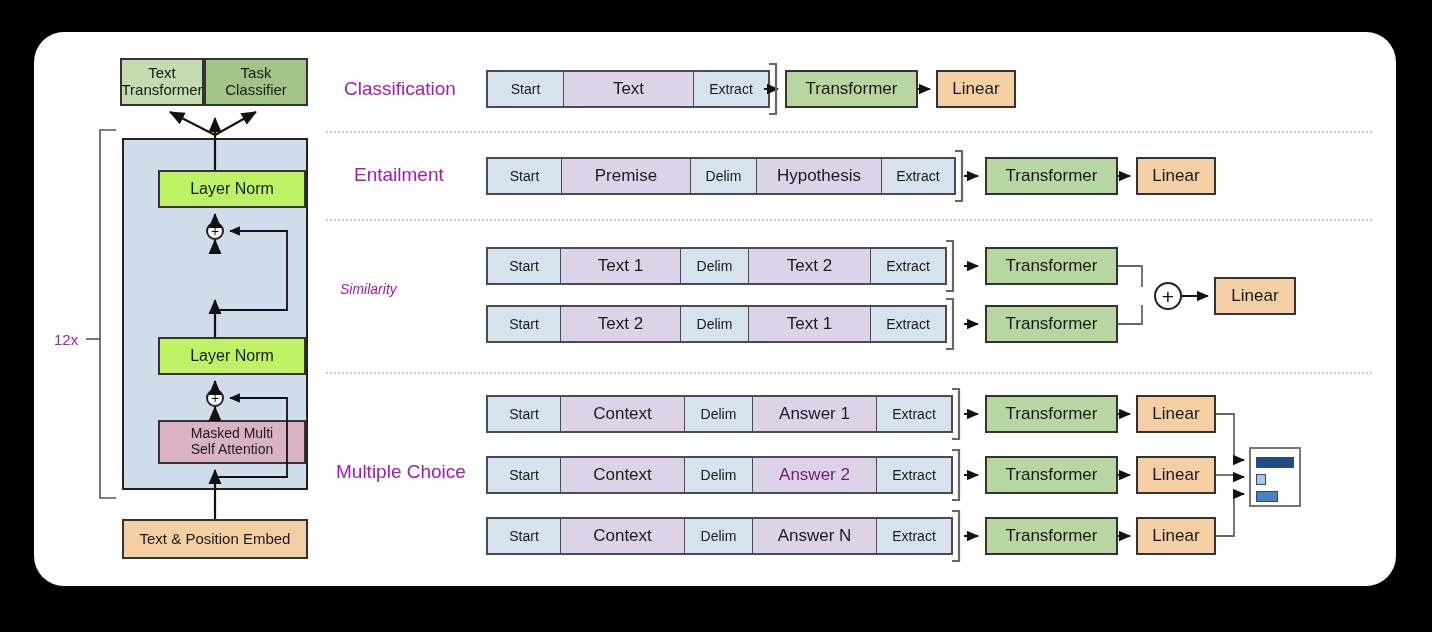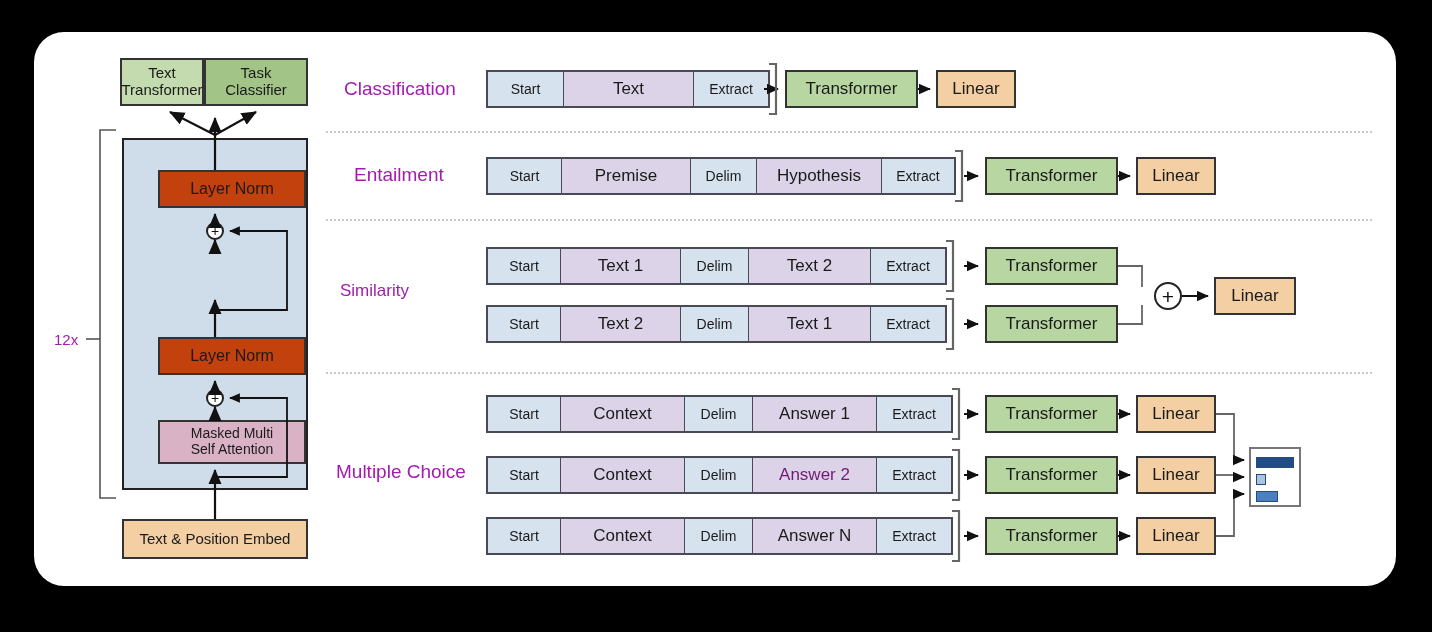--- a/index.html
+++ b/index.html
@@ -13,21 +13,21 @@
         justify-content:center;text-align:center;color:#1a1a1a;line-height:1.12;}
 
   .c-blue{background:#d7e2ef;}
   .c-purple{background:#ddd3e8;}
   .c-green{background:#b8d6a2;}
   .c-green-d{background:#a2c487;}
   .c-green-l{background:#c3dbae;}
   .c-orange{background:#f3cfa3;}
   .c-yellow{background:#fae6a0;}
   .c-pink{background:#d9b3c5;}
-  .c-lavender{background:#c2410c;}
+  .c-lavender{background:#bef264;}
   .blockbg{background:#cfdcea;}
 
   .seqbox{border:1px solid #4a4a57;}
 
   .label{position:absolute;color:#a21caf;white-space:nowrap;}
 
   .dotted{position:absolute;height:0;border-top:2px dotted #c9c9c9;}
 
   svg.overlay{position:absolute;left:0;top:0;width:1362px;height:554px;overflow:visible;pointer-events:none;}
 
@@ -81,21 +81,21 @@
     <div class="plusnode" style="left:172px;top:357px;">+</div>
 
     <div class="label" style="left:20px;top:299px;font-size:15px;">12x</div>
 
     <div class="dotted" style="left:292px;top:99px;width:1046px;"></div>
     <div class="dotted" style="left:292px;top:187px;width:1046px;"></div>
     <div class="dotted" style="left:292px;top:340px;width:1046px;"></div>
 
     <div class="label" style="left:310px;top:46px;font-size:19px;">Classification</div>
     <div class="label" style="left:320px;top:132px;font-size:19px;">Entailment</div>
-    <div class="label" style="left:306px;top:249px;font-size:17px;">Similarity</div>
+    <div class="label" style="left:306px;top:249px;font-size:14px;font-style:italic;">Similarity</div>
     <div class="label" style="left:302px;top:429px;font-size:19px;">Multiple Choice</div>
 
     <div id="seq-layer">
         <div class="abs" style="left: 452px; top: 38px; height: 38px; display: flex; border: 2px solid rgb(74, 74, 87); width: 284px;">
           <div class="seqbox c-blue" style="box-sizing: border-box; width: 75px; height: 100%; display: flex; align-items: center; justify-content: center; font-size: 14px; color: rgb(26, 26, 26); border: none;">Start</div>
           <div class="seqbox c-purple" style="box-sizing: border-box; width: 130px; height: 100%; display: flex; align-items: center; justify-content: center; font-size: 17px; color: rgb(26, 26, 26); border-top: none; border-right: none; border-bottom: none; border-image: initial; border-left: 1.5px solid rgb(74, 74, 87);">Text</div>
           <div class="seqbox c-blue" style="box-sizing: border-box; width: 75px; height: 100%; display: flex; align-items: center; justify-content: center; font-size: 14px; color: rgb(26, 26, 26); border-top: none; border-right: none; border-bottom: none; border-image: initial; border-left: 1.5px solid rgb(74, 74, 87);">Extract</div>
         </div>
         <div class="abs" style="left: 452px; top: 125px; height: 38px; display: flex; border: 2px solid rgb(74, 74, 87); width: 470px;">
           <div class="seqbox c-blue" style="box-sizing: border-box; width: 75px; height: 100%; display: flex; align-items: center; justify-content: center; font-size: 14px; color: rgb(26, 26, 26); border: none;">Start</div>

